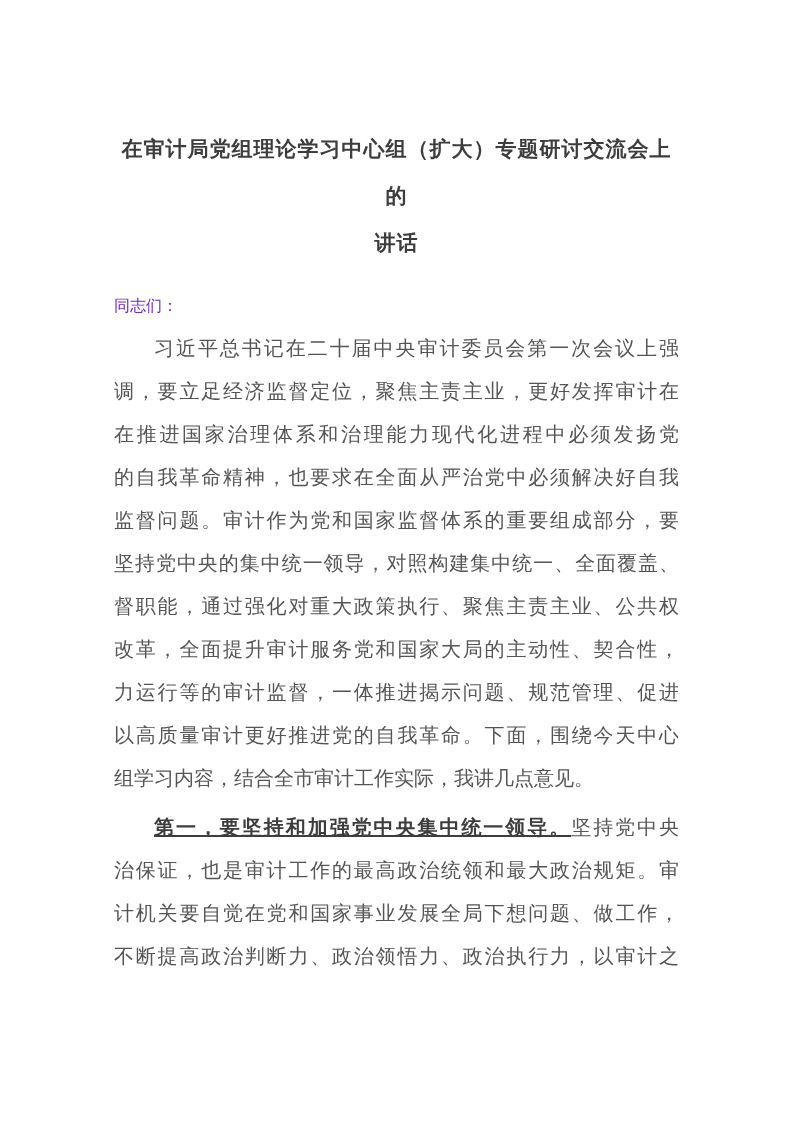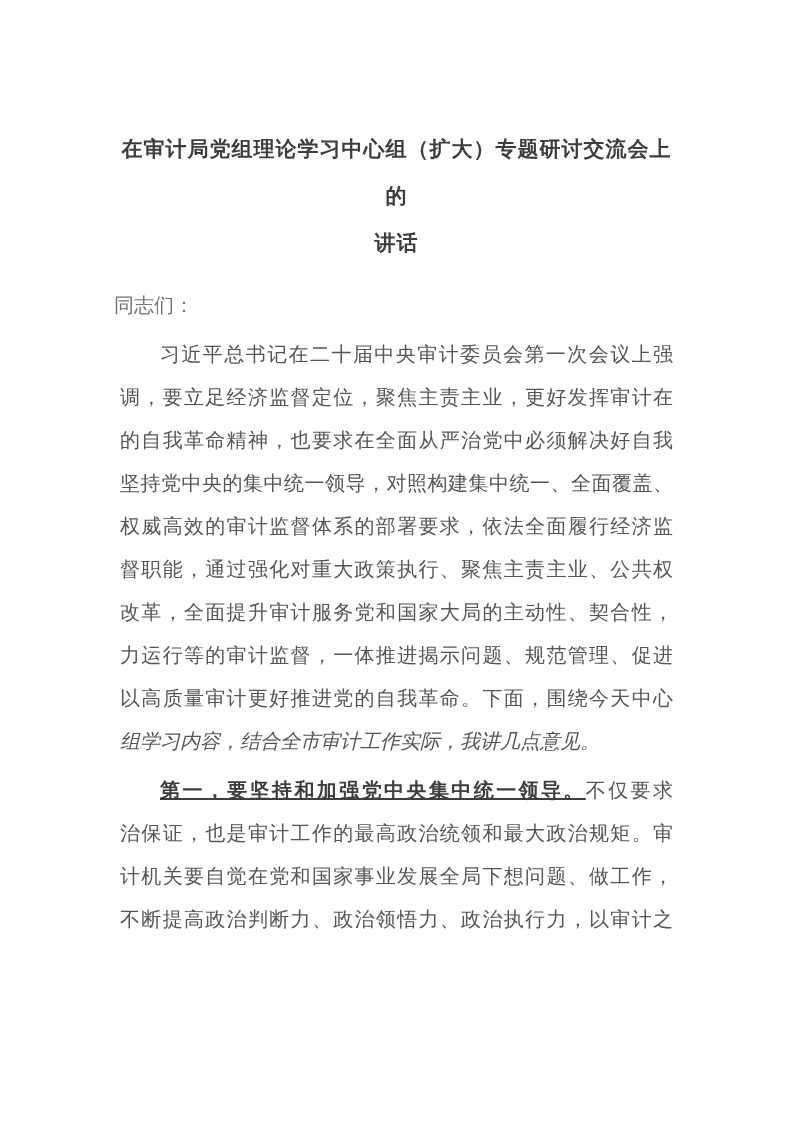--- a/index.html
+++ b/index.html
@@ -24,42 +24,41 @@
   .doc-title {
     font-size: 21px;
     font-weight: bold;
     line-height: 47px;
     text-align: center;
     color: #3d3d3d;
     letter-spacing: 1px;
   }
   .greeting {
     margin-top: 17px;
-    font-size: 20px;
+    font-size: 16px;
     line-height: 43px;
-    color: #737373;
+    color: #6d28d9;
   }
   .para {
-    margin: 6px;
+    margin: 0;
   }
   .para + .para {
     margin-top: 6px;
   }
   .line {
     font-size: 20px;
     line-height: 43px;
     color: #555555;
     text-align: justify;
     text-align-last: justify;
     white-space: nowrap;
   }
   .line.no-justify {
     text-align: center;
     text-align-last: left;
-    font-style: italic;
   }
   .line.indent {
     text-indent: 2em;
   }
   .seg-bold {
     font-weight: bold;
     color: #3d3d3d;
     text-decoration: underline;
   }
 </style>
@@ -70,30 +69,31 @@
   <div class="content">
     <h1 class="doc-title">
         <div>在审计局党组理论学习中心组（扩大）专题研讨交流会上的</div>
         <div>讲话</div>
       </h1>
     <div class="greeting">同志们：</div>
     <div id="doc-body">
         <div class="para">
           <div class="line indent"><span class="seg">习近平总书记在二十届中央审计委员会第一次会议上强</span></div>
           <div class="line"><span class="seg">调，要立足经济监督定位，聚焦主责主业，更好发挥审计在</span></div>
+          <div class="line"><span class="seg">在推进国家治理体系和治理能力现代化进程中必须发扬党</span></div>
           <div class="line"><span class="seg">的自我革命精神，也要求在全面从严治党中必须解决好自我</span></div>
+          <div class="line"><span class="seg">监督问题。审计作为党和国家监督体系的重要组成部分，要</span></div>
           <div class="line"><span class="seg">坚持党中央的集中统一领导，对照构建集中统一、全面覆盖、</span></div>
-          <div class="line"><span class="seg">权威高效的审计监督体系的部署要求，依法全面履行经济监</span></div>
           <div class="line"><span class="seg">督职能，通过强化对重大政策执行、聚焦主责主业、公共权</span></div>
           <div class="line"><span class="seg">改革，全面提升审计服务党和国家大局的主动性、契合性，</span></div>
           <div class="line"><span class="seg">力运行等的审计监督，一体推进揭示问题、规范管理、促进</span></div>
           <div class="line"><span class="seg">以高质量审计更好推进党的自我革命。下面，围绕今天中心</span></div>
           <div class="line no-justify"><span class="seg">组学习内容，结合全市审计工作实际，我讲几点意见。</span></div>
         </div>
         <div class="para">
-          <div class="line indent"><span class="seg-bold">第一，要坚持和加强党中央集中统一领导。</span><span class="seg">不仅要求</span></div>
+          <div class="line indent"><span class="seg-bold">第一，要坚持和加强党中央集中统一领导。</span><span class="seg">坚持党中央</span></div>
           <div class="line"><span class="seg">治保证，也是审计工作的最高政治统领和最大政治规矩。审</span></div>
           <div class="line"><span class="seg">计机关要自觉在党和国家事业发展全局下想问题、做工作，</span></div>
           <div class="line"><span class="seg">不断提高政治判断力、政治领悟力、政治执行力，以审计之</span></div>
         </div>
       </div>
   </div>
 </div>
 
 </body></html>

